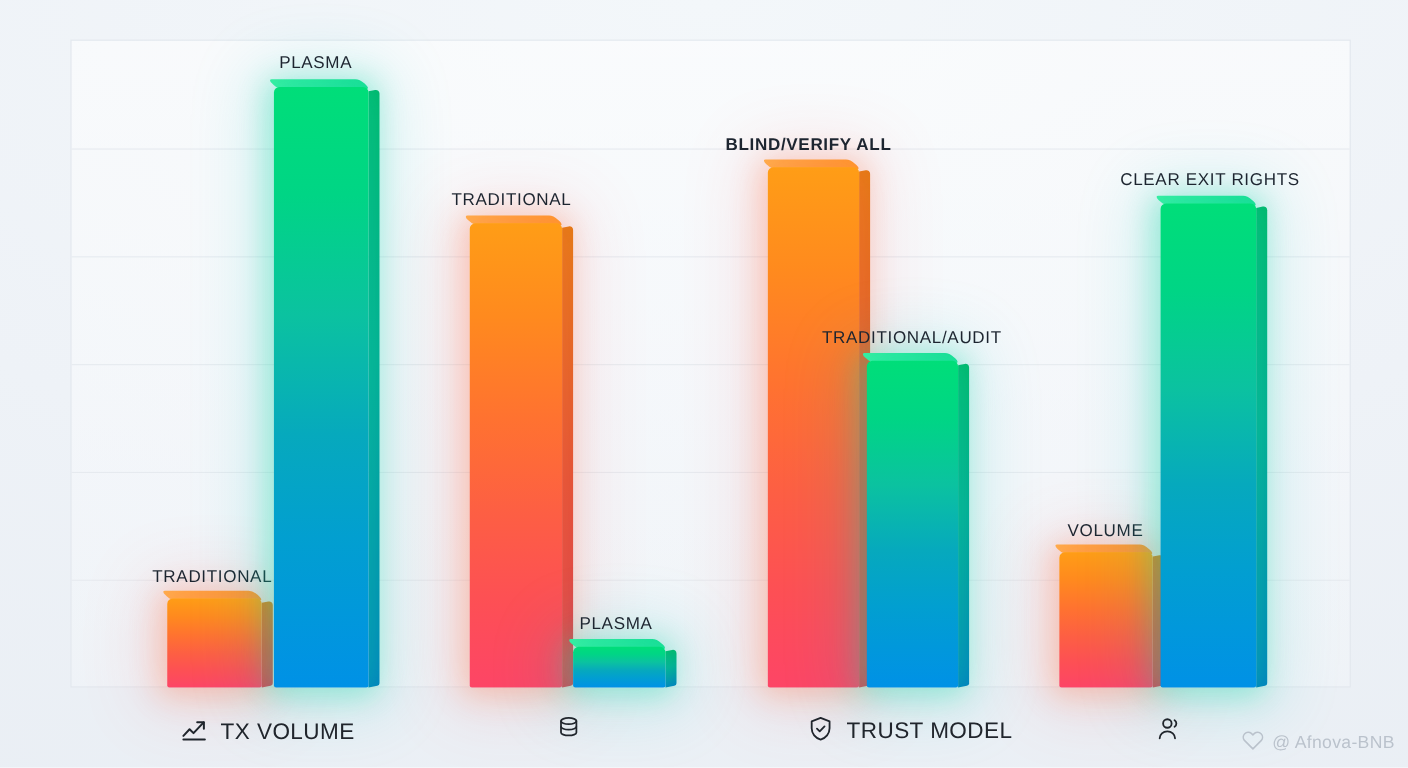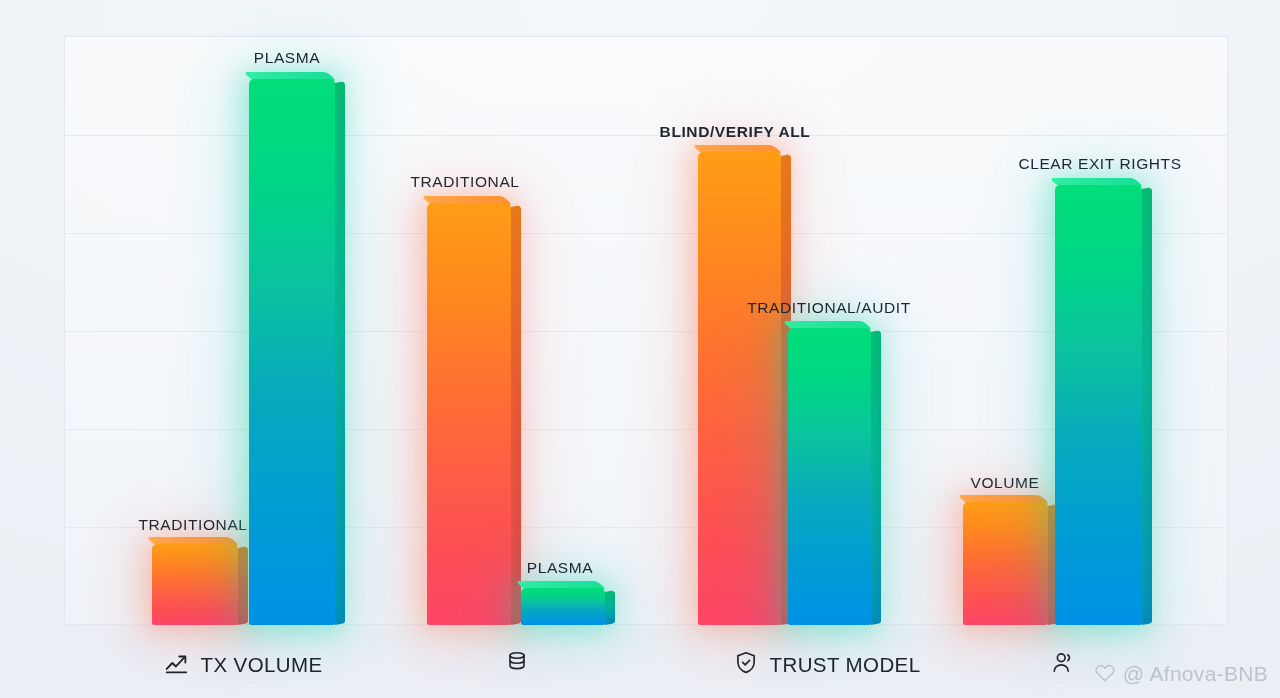--- a/index.html
+++ b/index.html
@@ -128,24 +128,24 @@
     white-space: nowrap;
   }
   .cat-icon { display: block; }
 
   
   #watermark {
     position: absolute;
     right: 12px;
     bottom: 9px;
     display: flex;
-    align-items: flex-start;
+    align-items: center;
     gap: 7px;
     color: #b7bfc9;
-    font-size: 21px;
+    font-size: 16px;
     letter-spacing: .3px;
     opacity: .92;
     pointer-events: none;
   }
 </style>
 </head>
 <body>
 
 <div id="root">
 

